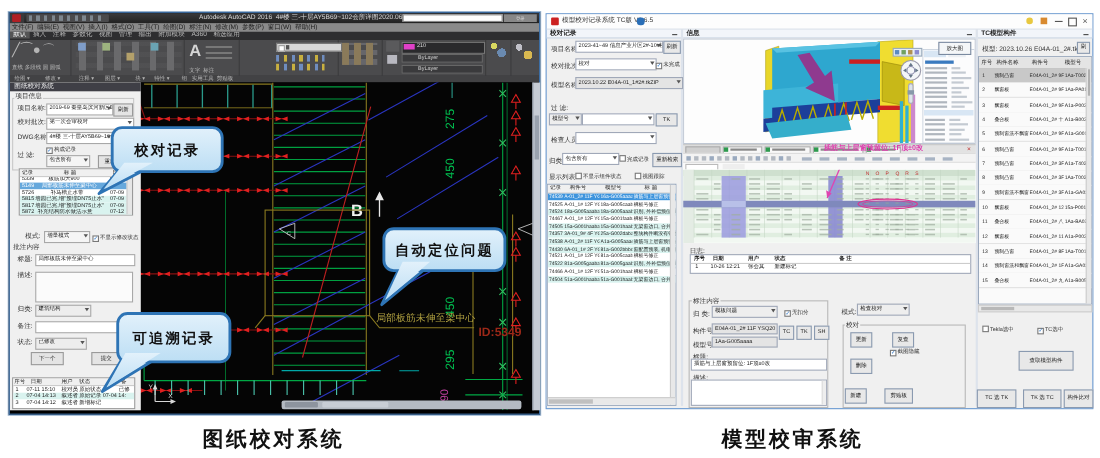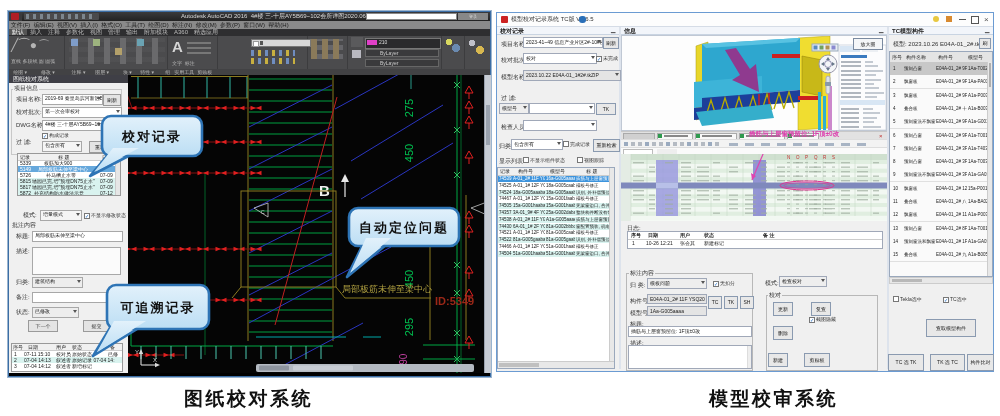--- a/index.html
+++ b/index.html
@@ -43,21 +43,21 @@
 .chk b{display:inline-block;width:4px;height:4px;border:1px solid #777;background:#fff;
   vertical-align:-1px;margin-right:1px;font-weight:normal;}
 .chk.on b{background:#fff;}
 .chk.on b:after{content:"✓";font-size:5px;line-height:4px;color:#1565c0;display:block;margin:0;}
 .grid-row{position:absolute;font-size:5px;line-height:7px;white-space:nowrap;overflow:hidden;color:#222;}
 </style>
 </head>
 <body>
 
 <div class="cap" style="left:184px;top:386px;">图纸校对系统</div>
-<div class="cap" style="left:709px;top:386px;">模型校审系统</div>
+<div class="cap" style="left:656px;top:386px;">模型校审系统</div>
 
 <div id="lw" class="abs">
   <div id="lw-title" class="abs">
     <div class="abs" style="left:0;top:0;width:13px;height:9px;background:#3a3a3c;"></div>
     <div class="abs" style="left:2px;top:1px;width:8px;height:7px;background:#b01f24;border-radius:1px;"></div>
     <div class="abs" style="left:15px;top:1px;width:75px;height:7px;background:#4a4a4c;border-radius:1px;"></div>
     <div class="abs" style="left:17px;top:2px;width:70px;height:5px;background:repeating-linear-gradient(90deg,#7d868e 0 3px,#4a4a4c 3px 7px);"></div>
     <div class="abs" style="left:172px;top:0;width:190px;height:9px;color:#d8d8d8;font-size:6px;line-height:9px;text-align:center;white-space:nowrap;overflow:hidden;">Autodesk AutoCAD 2016&nbsp;&nbsp;4#楼 三-十层AY5B69~102会所详图2020.06.24-李清亮.dwg</div>
     <div class="abs" style="left:357px;top:1px;width:91px;height:7px;background:#fdfdfd;border:1px solid #888;box-sizing:border-box;"></div>
       <div class="abs" style="left:449px;top:1px;width:30px;height:7px;background:#888;color:#ddd;font-size:4px;line-height:7px;text-align:center;">登录</div>

